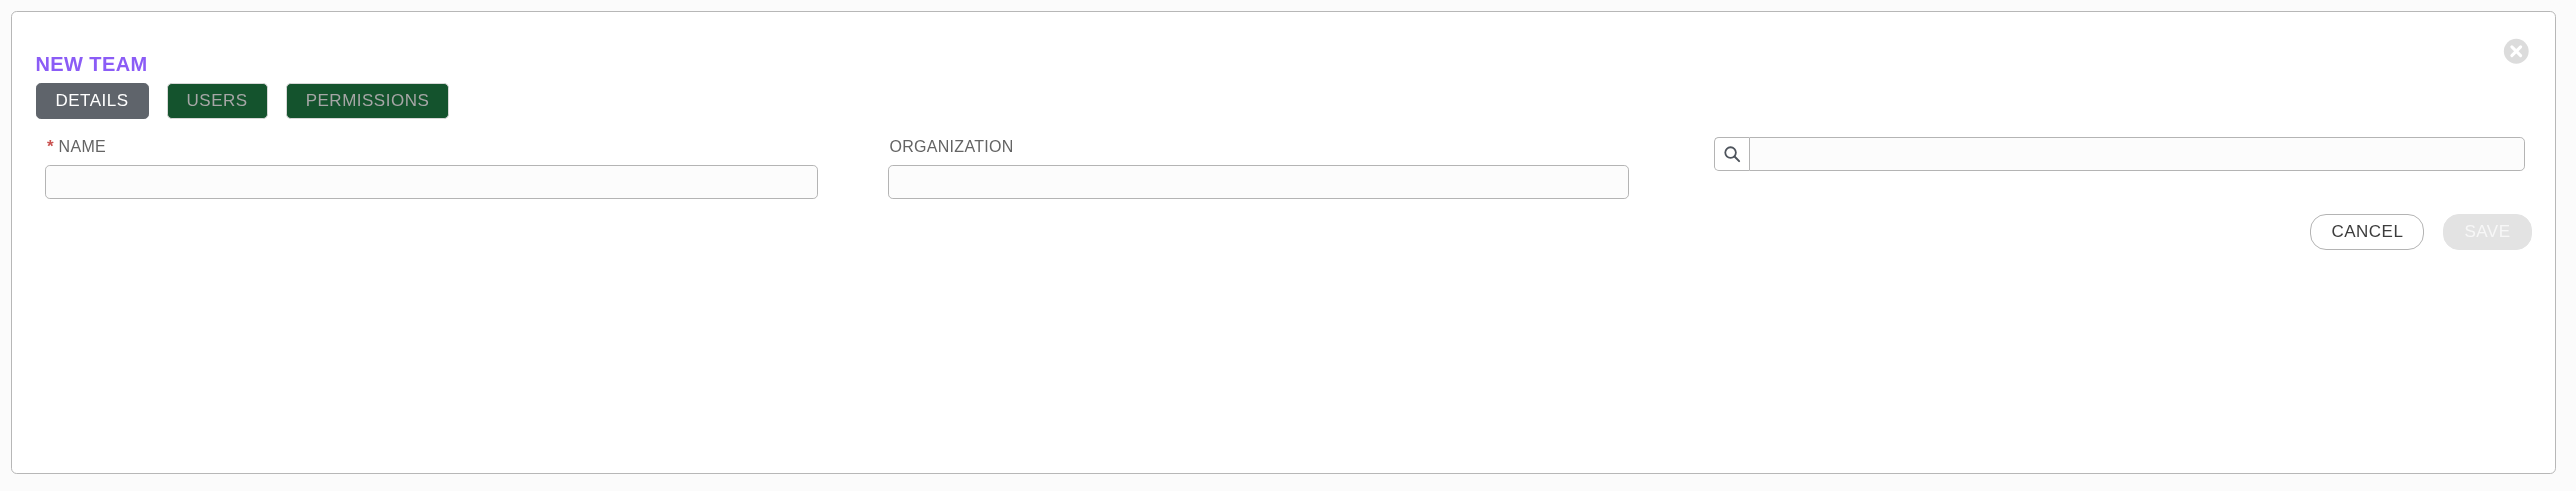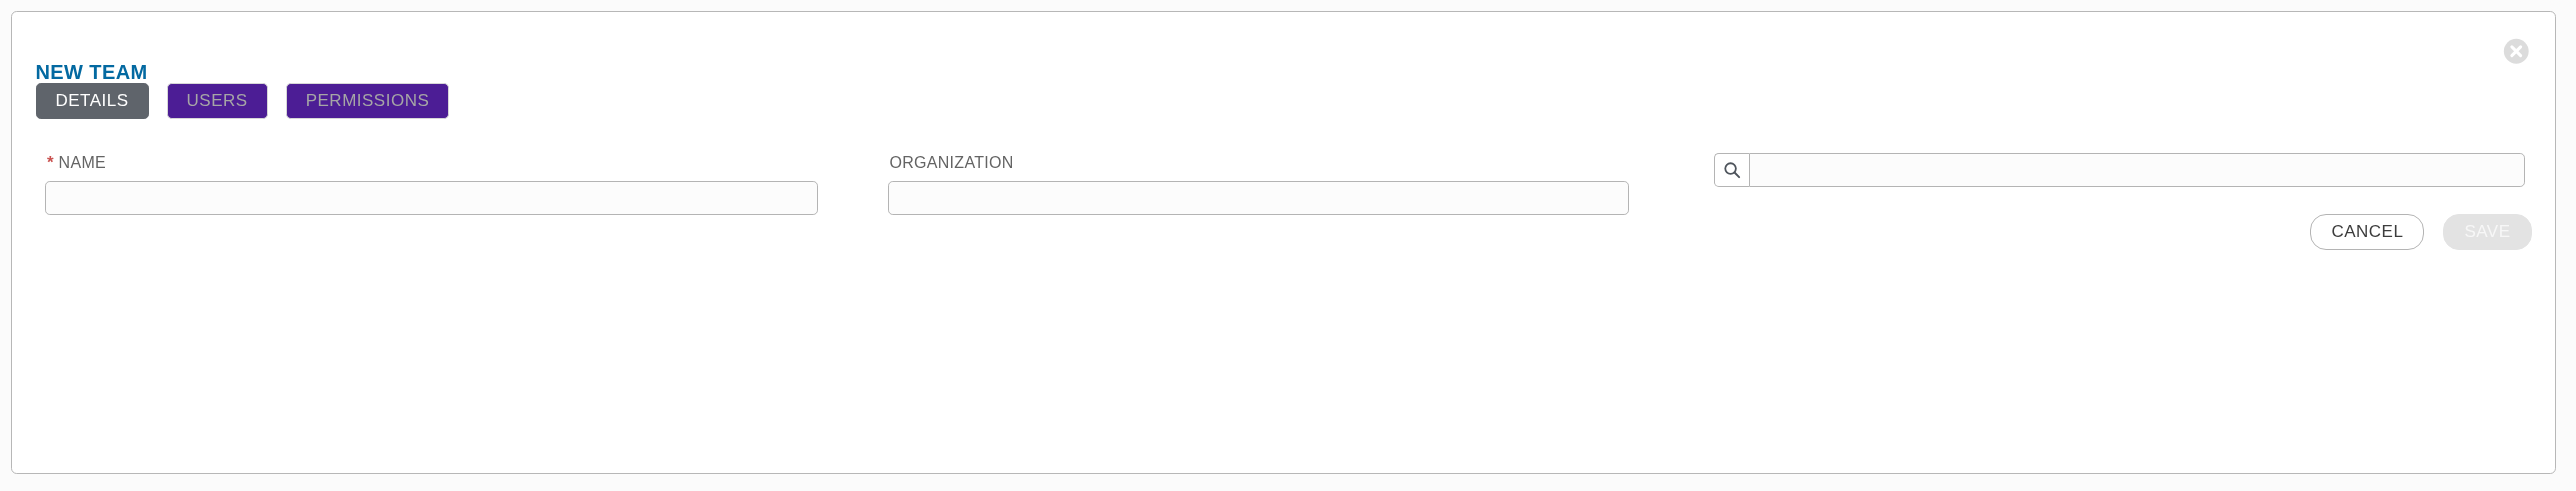--- a/index.html
+++ b/index.html
@@ -25,25 +25,25 @@
     height: 463px;
     background: #ffffff;
     border: 1px solid #b7b7b7;
     border-radius: 5.7px;
   }
 
   
   .panel-title {
     position: absolute;
     left: 24px;
-    top: 49px;
+    top: 41px;
     font-size: 20px;
     font-weight: bold;
     letter-spacing: 0.4px;
-    color: #0369a1;
+    color: #8b5cf6;
     white-space: nowrap;
   }
 
   .close-btn {
     position: absolute;
     right: 23px;
     top: 24px;
     width: 30.5px;
     height: 30.5px;
     border: none;
@@ -67,21 +67,21 @@
     padding: 0 19px;
     display: inline-flex;
     align-items: center;
     justify-content: center;
     border-radius: 4.8px;
     font-size: 17px;
     letter-spacing: 0.5px;
     font-family: "Liberation Sans", sans-serif;
     cursor: pointer;
     white-space: nowrap;
-    background: #4c1d95;
+    background: #14532d;
     border: 1px solid #d7d7d7;
     color: #a6a6a6;
     margin-right: 18px;
   }
   .tab:last-child { margin-right: 8px; }
   .tab.active {
     background: #5f646b;
     border-color: #5f646b;
     color: #ffffff;
   }
@@ -89,21 +89,21 @@
   
   .form-row {
     position: absolute;
     left: 24px;
     top: 125px;
     width: 2479px;
     height: 86px;
   }
   .field {
     position: absolute;
-    top: 16px;
+    top: 0;
   }
   .field-name  { left: 9.5px;   width: 773px; }
   .field-desc  { left: 852px;  width: 741px; }
   .field-org   { left: 1678px; width: 811px; }
 
   .field-label {
     display: block;
     font-size: 16px;
     color: #646464;
     letter-spacing: 0.3px;

